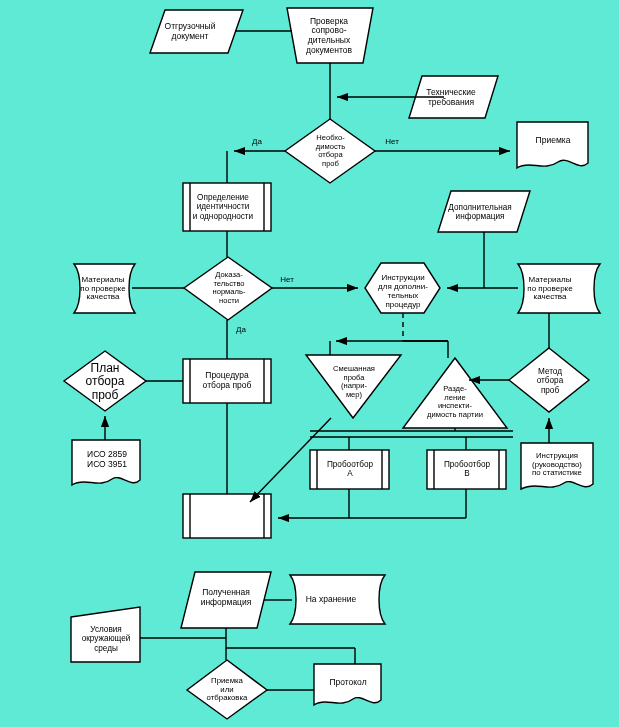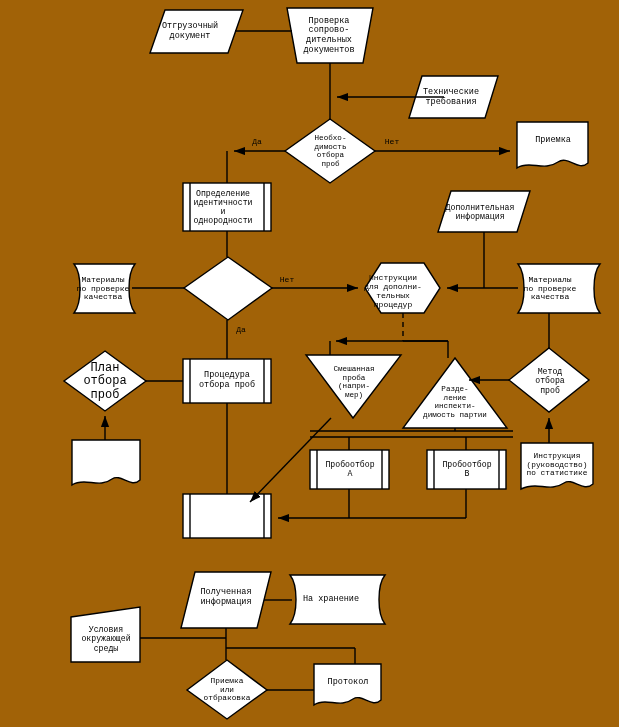--- a/index.html
+++ b/index.html
@@ -1,17 +1,17 @@
 <!DOCTYPE html>
 <html><head>
 <meta charset="utf-8">
 <style>
   html,body{margin:0;padding:0;background:#ffffff;}
   body{font-family:"Liberation Sans","DejaVu Sans",sans-serif;}
-  #stage{position:relative;width:619px;height:727px;background:#a16207;overflow:hidden;font-family:Liberation Mono, monospace;}
+  #stage{position:relative;width:619px;height:727px;background:#5eead4;overflow:hidden;}
   #stage svg{position:absolute;left:0;top:0;width:619px;height:727px;}
   .lbl{position:absolute;text-align:center;line-height:1.12;color:#000;
        display:flex;align-items:center;justify-content:center;pointer-events:none;}
   .lbl span{display:block;width:100%;}
   .edge-lbl{position:absolute;font-size:8px;color:#000;text-align:center;}
 </style>
 </head>
 <body>
 
 <div id="stage">
@@ -197,22 +197,28 @@
       <span style="white-space:pre-line;">Дополнительная
 информация</span>
     </div>
 
   <div class="lbl" style="left:74px;top:268px;width:58px;height:42px;font-size:8px;">
       <span style="white-space:pre-line;">Материалы
 по проверке
 качества</span>
     </div>
 
-
-  <div class="lbl" style="left:356px;top:264px;width:74px;height:56px;font-size:8px;text-align:center;">
+  <div class="lbl" style="left:201px;top:260px;width:56px;height:56px;font-size:7.6px;">
+      <span style="white-space:pre-line;">Доказа-
+тельство
+нормаль-
+ности</span>
+    </div>
+
+  <div class="lbl" style="left:366px;top:264px;width:74px;height:56px;font-size:8px;text-align:center;">
       <span style="white-space:pre-line;">Инструкции
 для дополни-
 тельных
 процедур</span>
     </div>
 
   <div class="lbl" style="left:519px;top:268px;width:62px;height:42px;font-size:8px;">
       <span style="white-space:pre-line;">Материалы
 по проверке
 качества</span>
@@ -242,20 +248,24 @@
 инспекти-
 димость партии</span>
     </div>
 
   <div class="lbl" style="left:524px;top:361px;width:52px;height:40px;font-size:8.2px;">
       <span style="white-space:pre-line;">Метод
 отбора
 проб</span>
     </div>
 
+  <div class="lbl" style="left:74px;top:446px;width:66px;height:28px;font-size:8.5px;">
+      <span style="white-space:pre-line;">ИСО 2859
+ИСО 3951</span>
+    </div>
 
   <div class="lbl" style="left:317px;top:454px;width:66px;height:30px;font-size:8.2px;">
       <span style="white-space:pre-line;">Пробоотбор
 А</span>
     </div>
 
   <div class="lbl" style="left:434px;top:454px;width:66px;height:30px;font-size:8.2px;">
       <span style="white-space:pre-line;">Пробоотбор
 В</span>
     </div>

